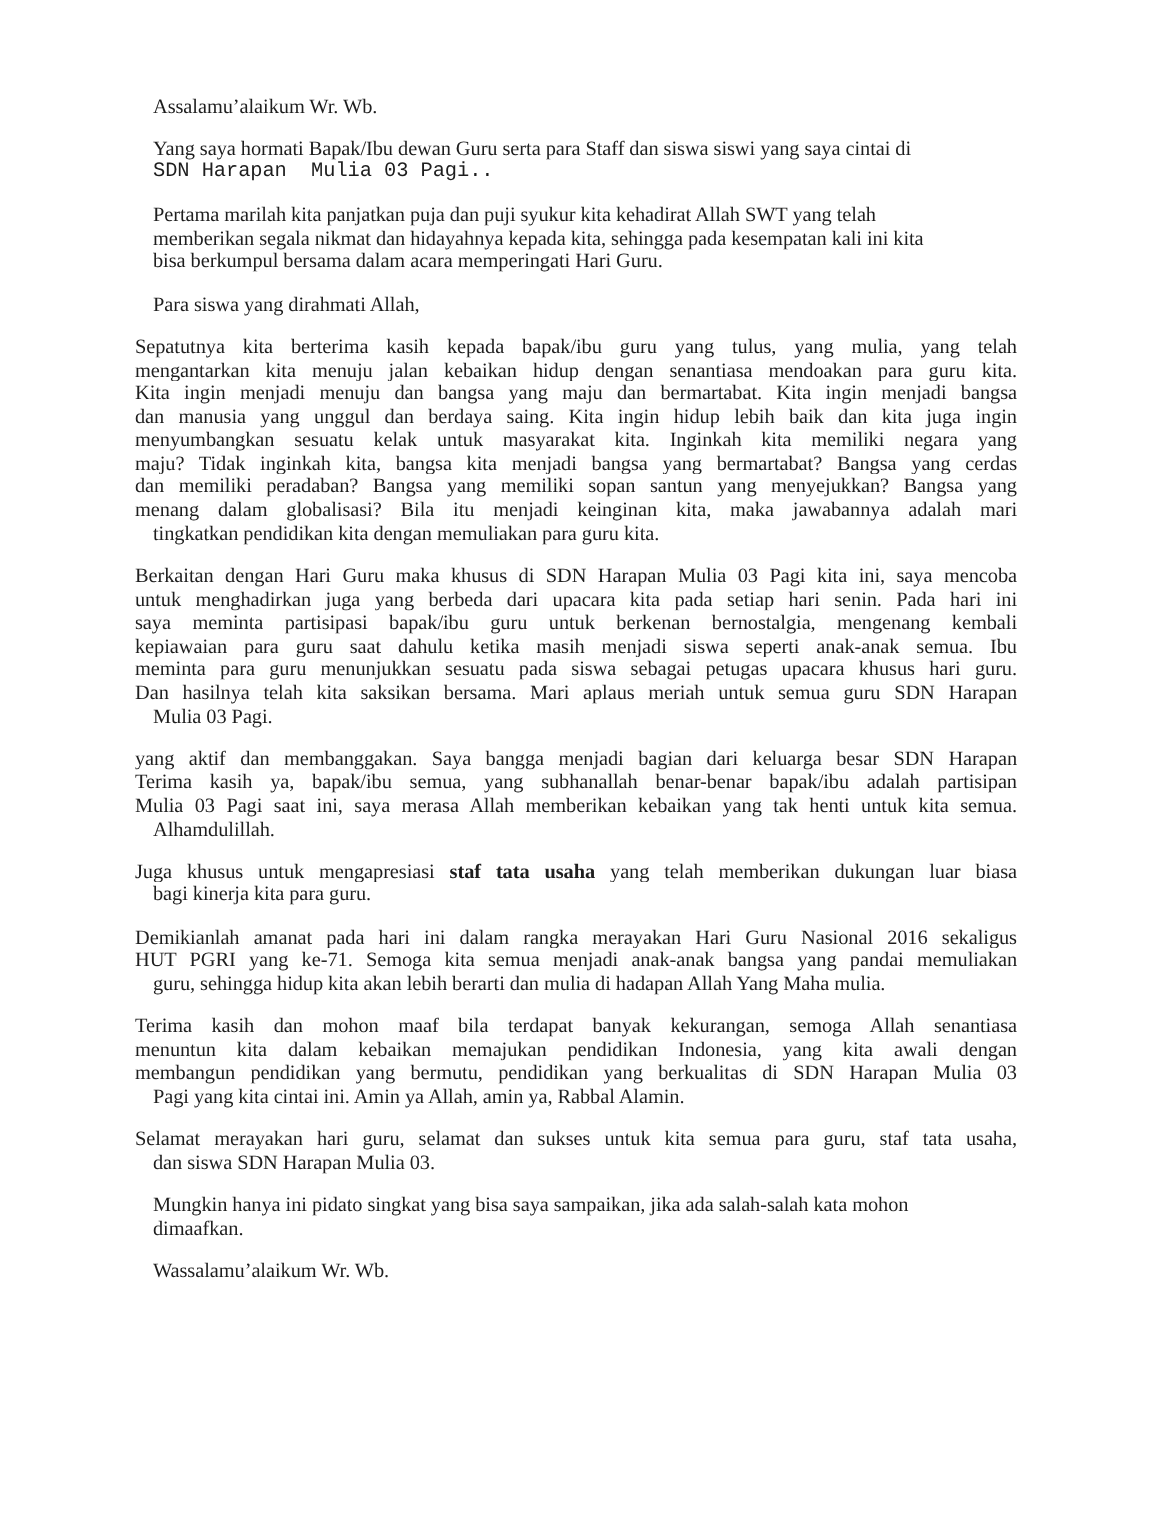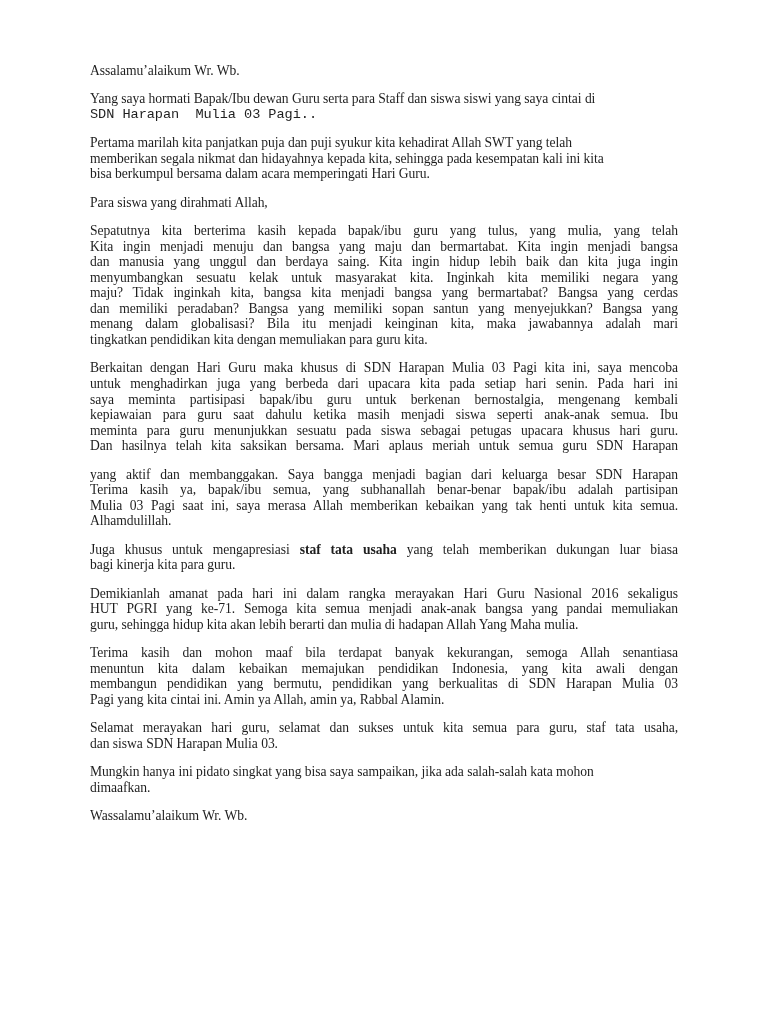--- a/index.html
+++ b/index.html
@@ -33,20 +33,21 @@
       height: 15.6px;
     }
     .line.j {
       text-align: justify;
       text-align-last: justify;
       white-space: normal;
       overflow: hidden;
     }
     .line.l {
       text-align: left;
+      margin-left: 12px;
     }
     b { font-weight: bold; }
   </style>
 </head>
 <body>
 
 <div class="page">
 
   <p class="para">
     <span class="line l">Assalamu’alaikum Wr. Wb.</span>
@@ -63,36 +64,38 @@
     <span class="line l">memberikan segala nikmat dan hidayahnya kepada kita, sehingga pada kesempatan kali ini kita</span>
     <span class="line l">bisa berkumpul bersama dalam acara memperingati Hari Guru.</span>
   </p>
 
   <p class="para">
     <span class="line l">Para siswa yang dirahmati Allah,</span>
   </p>
 
   <p class="para">
     <span class="line j">Sepatutnya kita berterima kasih kepada bapak/ibu guru yang tulus, yang mulia, yang telah</span>
+    <span class="line j">mengantarkan kita menuju jalan kebaikan hidup dengan senantiasa mendoakan para guru kita.</span>
     <span class="line j">Kita ingin menjadi menuju dan bangsa yang maju dan bermartabat. Kita ingin menjadi bangsa</span>
     <span class="line j">dan manusia yang unggul dan berdaya saing. Kita ingin hidup lebih baik dan kita juga ingin</span>
     <span class="line j">menyumbangkan sesuatu kelak untuk masyarakat kita. Inginkah kita memiliki negara yang</span>
     <span class="line j">maju? Tidak inginkah kita, bangsa kita menjadi bangsa yang bermartabat? Bangsa yang cerdas</span>
     <span class="line j">dan memiliki peradaban? Bangsa yang memiliki sopan santun yang menyejukkan? Bangsa yang</span>
     <span class="line j">menang dalam globalisasi? Bila itu menjadi keinginan kita, maka jawabannya adalah mari</span>
     <span class="line l">tingkatkan pendidikan kita dengan memuliakan para guru kita.</span>
   </p>
 
   <p class="para">
     <span class="line j">Berkaitan dengan Hari Guru maka khusus di SDN Harapan Mulia 03 Pagi kita ini, saya mencoba</span>
     <span class="line j">untuk menghadirkan juga yang berbeda dari upacara kita pada setiap hari senin. Pada hari ini</span>
     <span class="line j">saya meminta partisipasi bapak/ibu guru untuk berkenan bernostalgia, mengenang kembali</span>
     <span class="line j">kepiawaian para guru saat dahulu ketika masih menjadi siswa seperti anak-anak semua. Ibu</span>
     <span class="line j">meminta para guru menunjukkan sesuatu pada siswa sebagai petugas upacara khusus hari guru.</span>
     <span class="line j">Dan hasilnya telah kita saksikan bersama. Mari aplaus meriah untuk semua guru SDN Harapan</span>
+    <span class="line l">Mulia 03 Pagi.</span>
   </p>
 
   <p class="para">
     <span class="line j">yang aktif dan membanggakan. Saya bangga menjadi bagian dari keluarga besar SDN Harapan</span>
     <span class="line j">Terima kasih ya, bapak/ibu semua, yang subhanallah benar-benar bapak/ibu adalah partisipan</span>
     <span class="line j">Mulia 03 Pagi saat ini, saya merasa Allah memberikan kebaikan yang tak henti untuk kita semua.</span>
     <span class="line l">Alhamdulillah.</span>
   </p>
 
   <p class="para">

